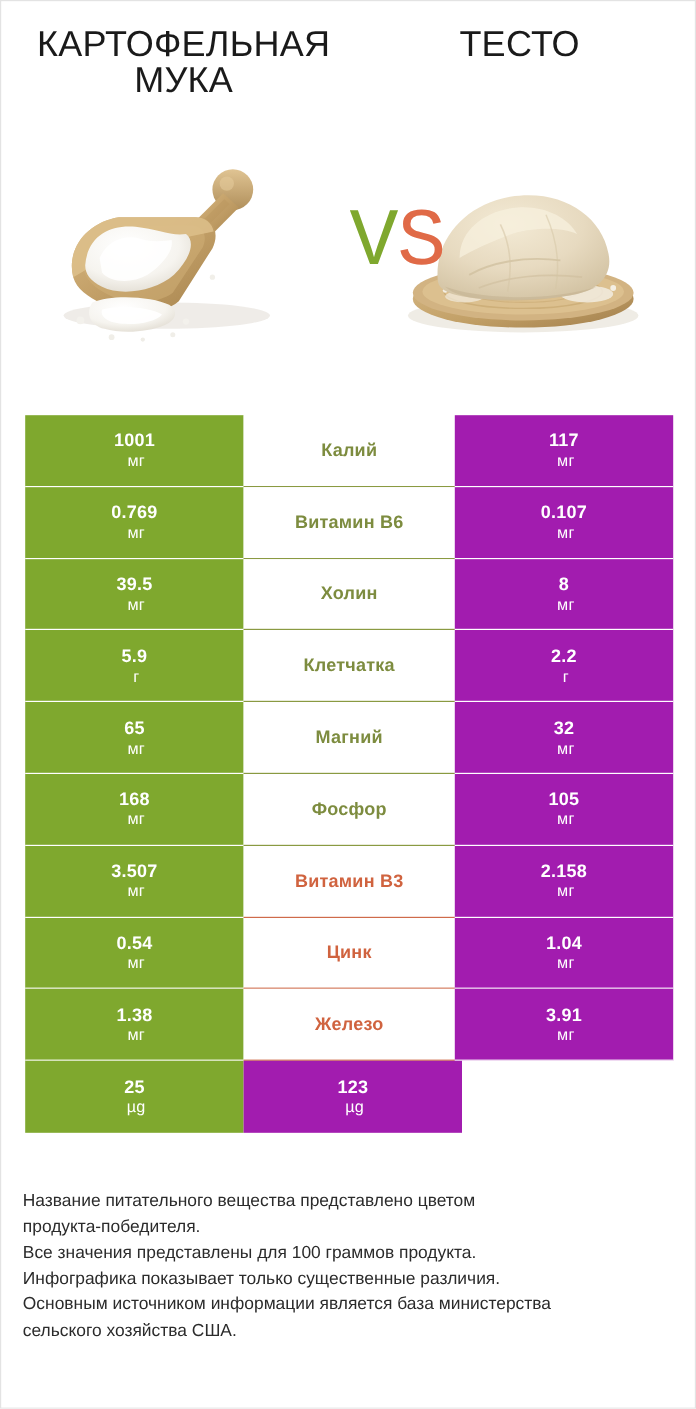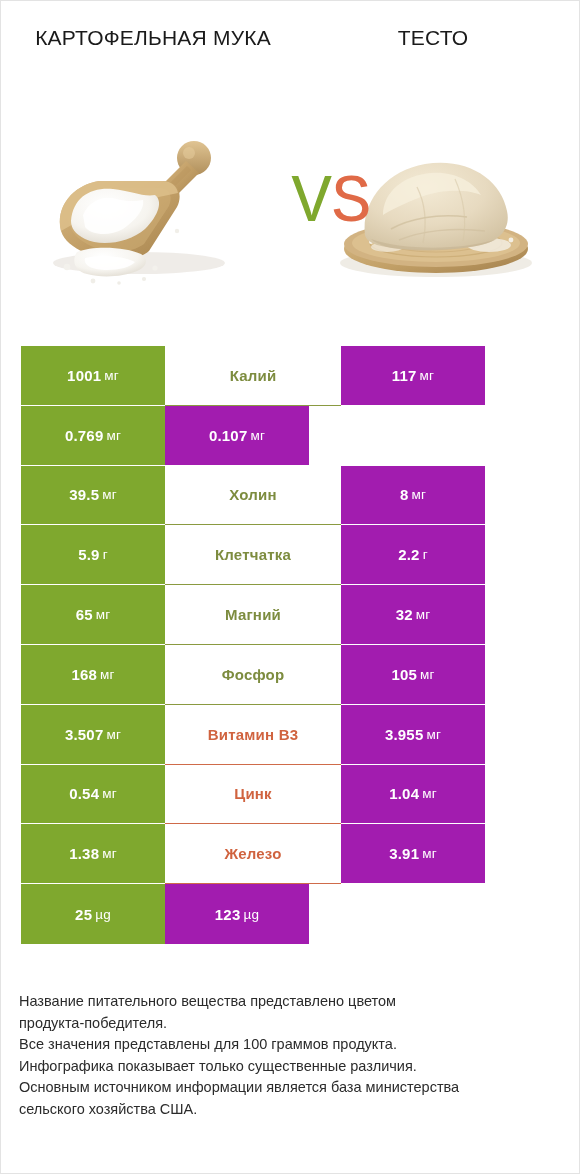--- a/index.html
+++ b/index.html
@@ -25,21 +25,21 @@
   .titles {
     position: absolute;
     top: 0;
     left: 0;
     width: 580px;
     height: 110px;
   }
   .title {
     position: absolute;
     top: 22px;
-    font-size: 21px;
+    font-size: 30px;
     line-height: 30px;
     color: #1a1a1a;
     text-align: center;
     font-weight: 400;
     letter-spacing: 0.2px;
   }
   .title-left  { left: 14px;  width: 276px; }
   .title-right { left: 294px; width: 276px; }
 
   
@@ -91,24 +91,25 @@
   .cell {
     display: flex;
     align-items: center;
     justify-content: center;
     box-sizing: border-box;
     height: 100%;
     font-size: 15px;
     letter-spacing: 0.2px;
   }
   .cell-left, .cell-right {
-    width: 144px;
+    width: 182px;
     color: #ffffff;
     font-weight: 700;
     border-bottom: 1.6px solid #ffffff;
+    flex-direction: column;
   }
   .cell-left  { background: #7fa82e; }
   .cell-right { background: #a21caf; }
   .row:last-child .cell-left,
   .row:last-child .cell-right { border-bottom: none; }
 
   .cell-mid {
     width: 176px;
     background: #ffffff;
     font-weight: 700;
@@ -268,20 +269,21 @@
         <div class="cell cell-right">
           <span>117</span>
           <span class="unit">мг</span>
         </div>
       </div>
       <div class="row win-left">
         <div class="cell cell-left">
           <span>0.769</span>
           <span class="unit">мг</span>
         </div>
+        <div class="cell cell-mid">Витамин B6</div>
         <div class="cell cell-right">
           <span>0.107</span>
           <span class="unit">мг</span>
         </div>
       </div>
       <div class="row win-left">
         <div class="cell cell-left">
           <span>39.5</span>
           <span class="unit">мг</span>
         </div>
@@ -324,21 +326,21 @@
           <span class="unit">мг</span>
         </div>
       </div>
       <div class="row win-right">
         <div class="cell cell-left">
           <span>3.507</span>
           <span class="unit">мг</span>
         </div>
         <div class="cell cell-mid">Витамин B3</div>
         <div class="cell cell-right">
-          <span>3.955</span>
+          <span>2.158</span>
           <span class="unit">мг</span>
         </div>
       </div>
       <div class="row win-right">
         <div class="cell cell-left">
           <span>0.54</span>
           <span class="unit">мг</span>
         </div>
         <div class="cell cell-mid">Цинк</div>
         <div class="cell cell-right">

